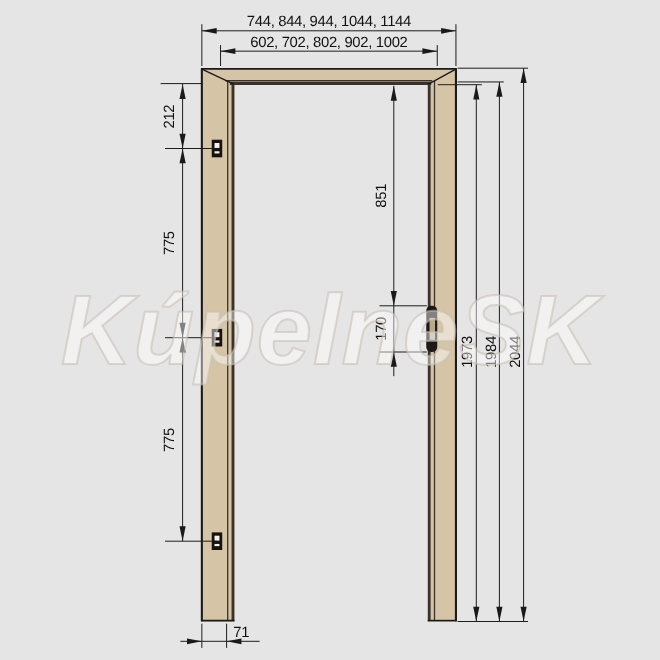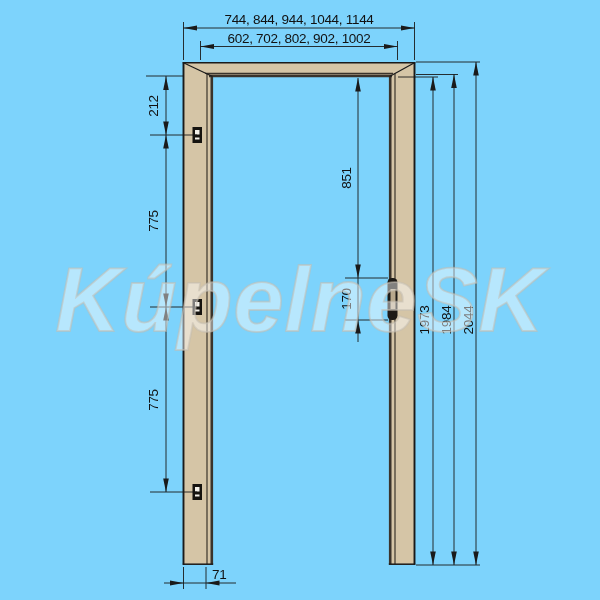--- a/index.html
+++ b/index.html
@@ -1,16 +1,16 @@
 <!DOCTYPE html>
 <html><head>
 <meta charset="utf-8">
 <style>
   html,body { margin:0; padding:0; background:#ffffff; }
-  .stage { position:relative; width:600px; height:600px; background:#7dd3fc; overflow:hidden; }
+  .stage { position:relative; width:600px; height:600px; background:#e5e5e5; overflow:hidden; }
   svg { display:block; }
   .dim {
     font-family:"Liberation Sans", sans-serif;
     font-size:13.5px;
     fill:#111111;
     letter-spacing:-0.3px;
   }
   .wm {
     font-family:"Liberation Sans", sans-serif;
     font-weight:bold;

